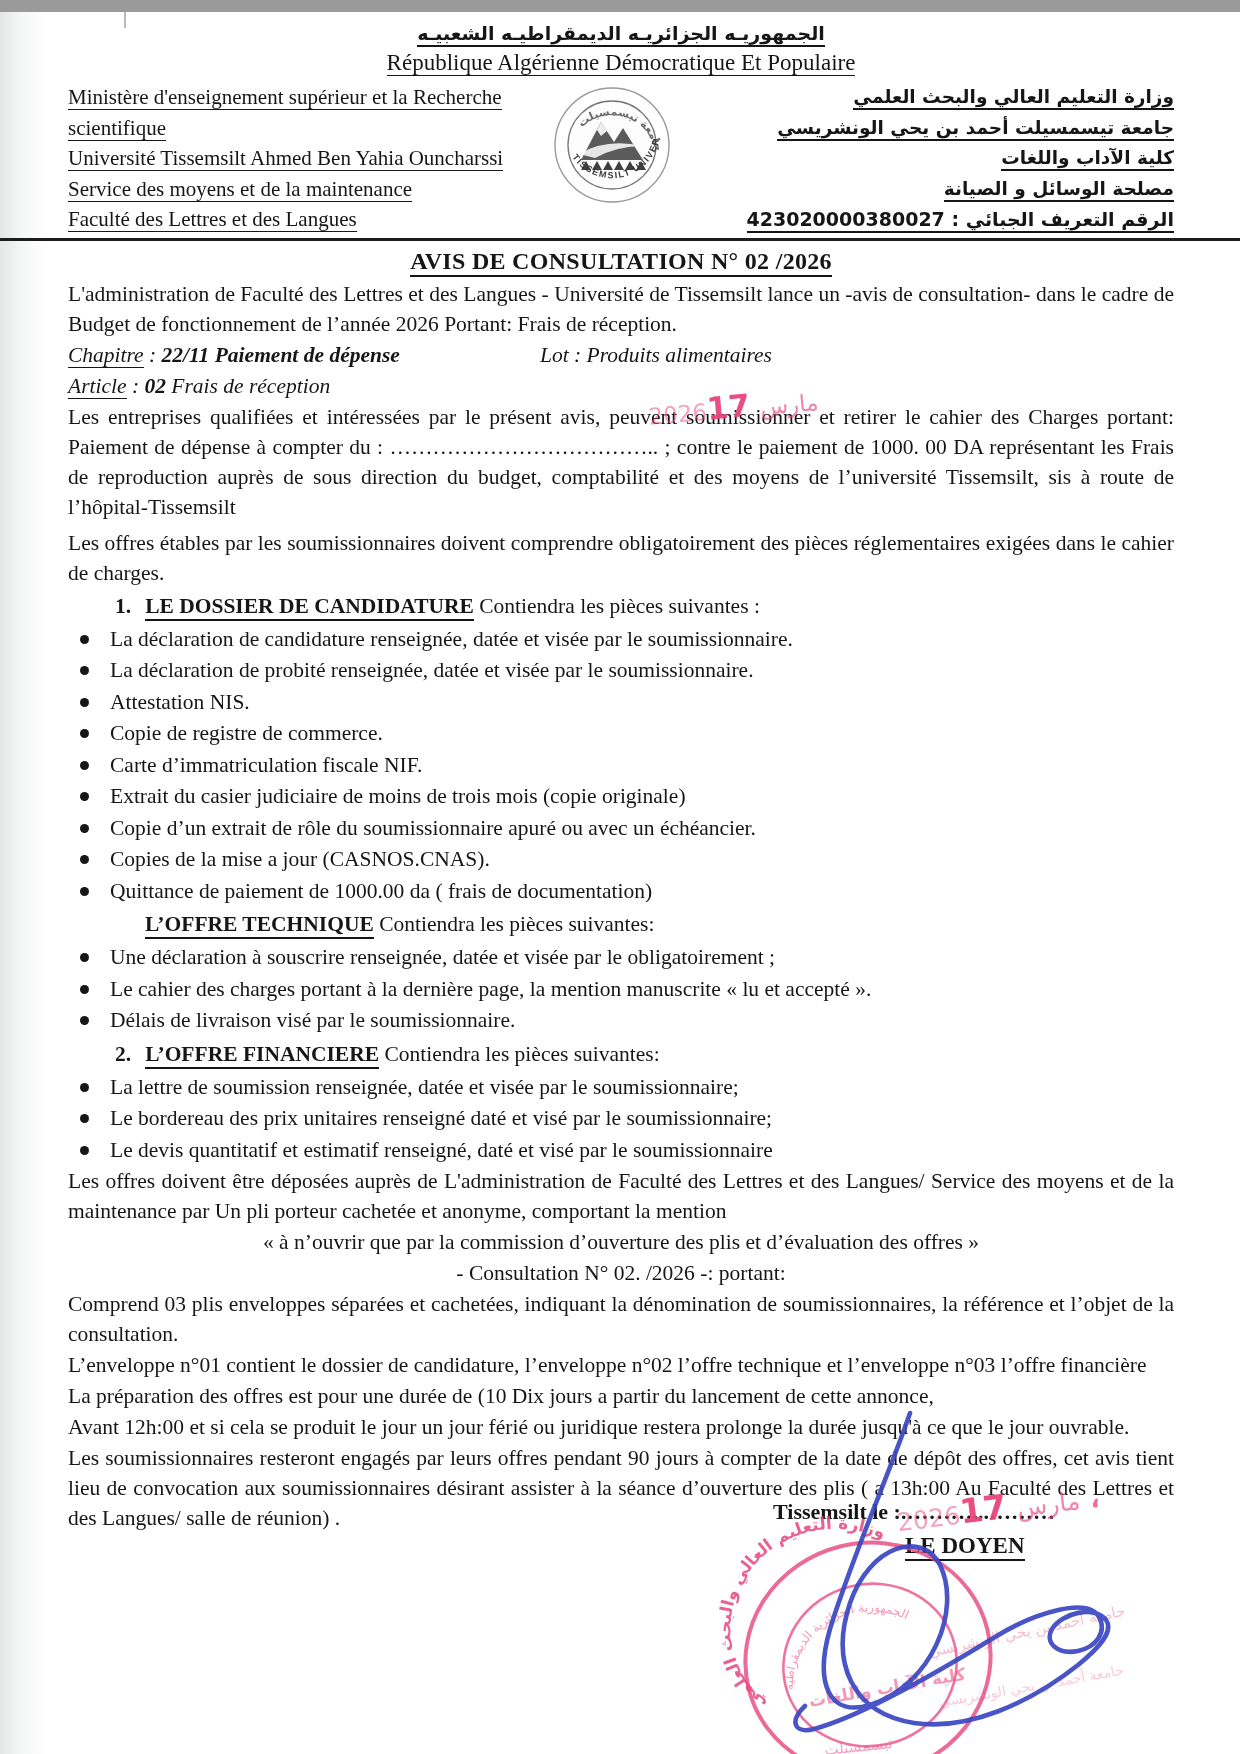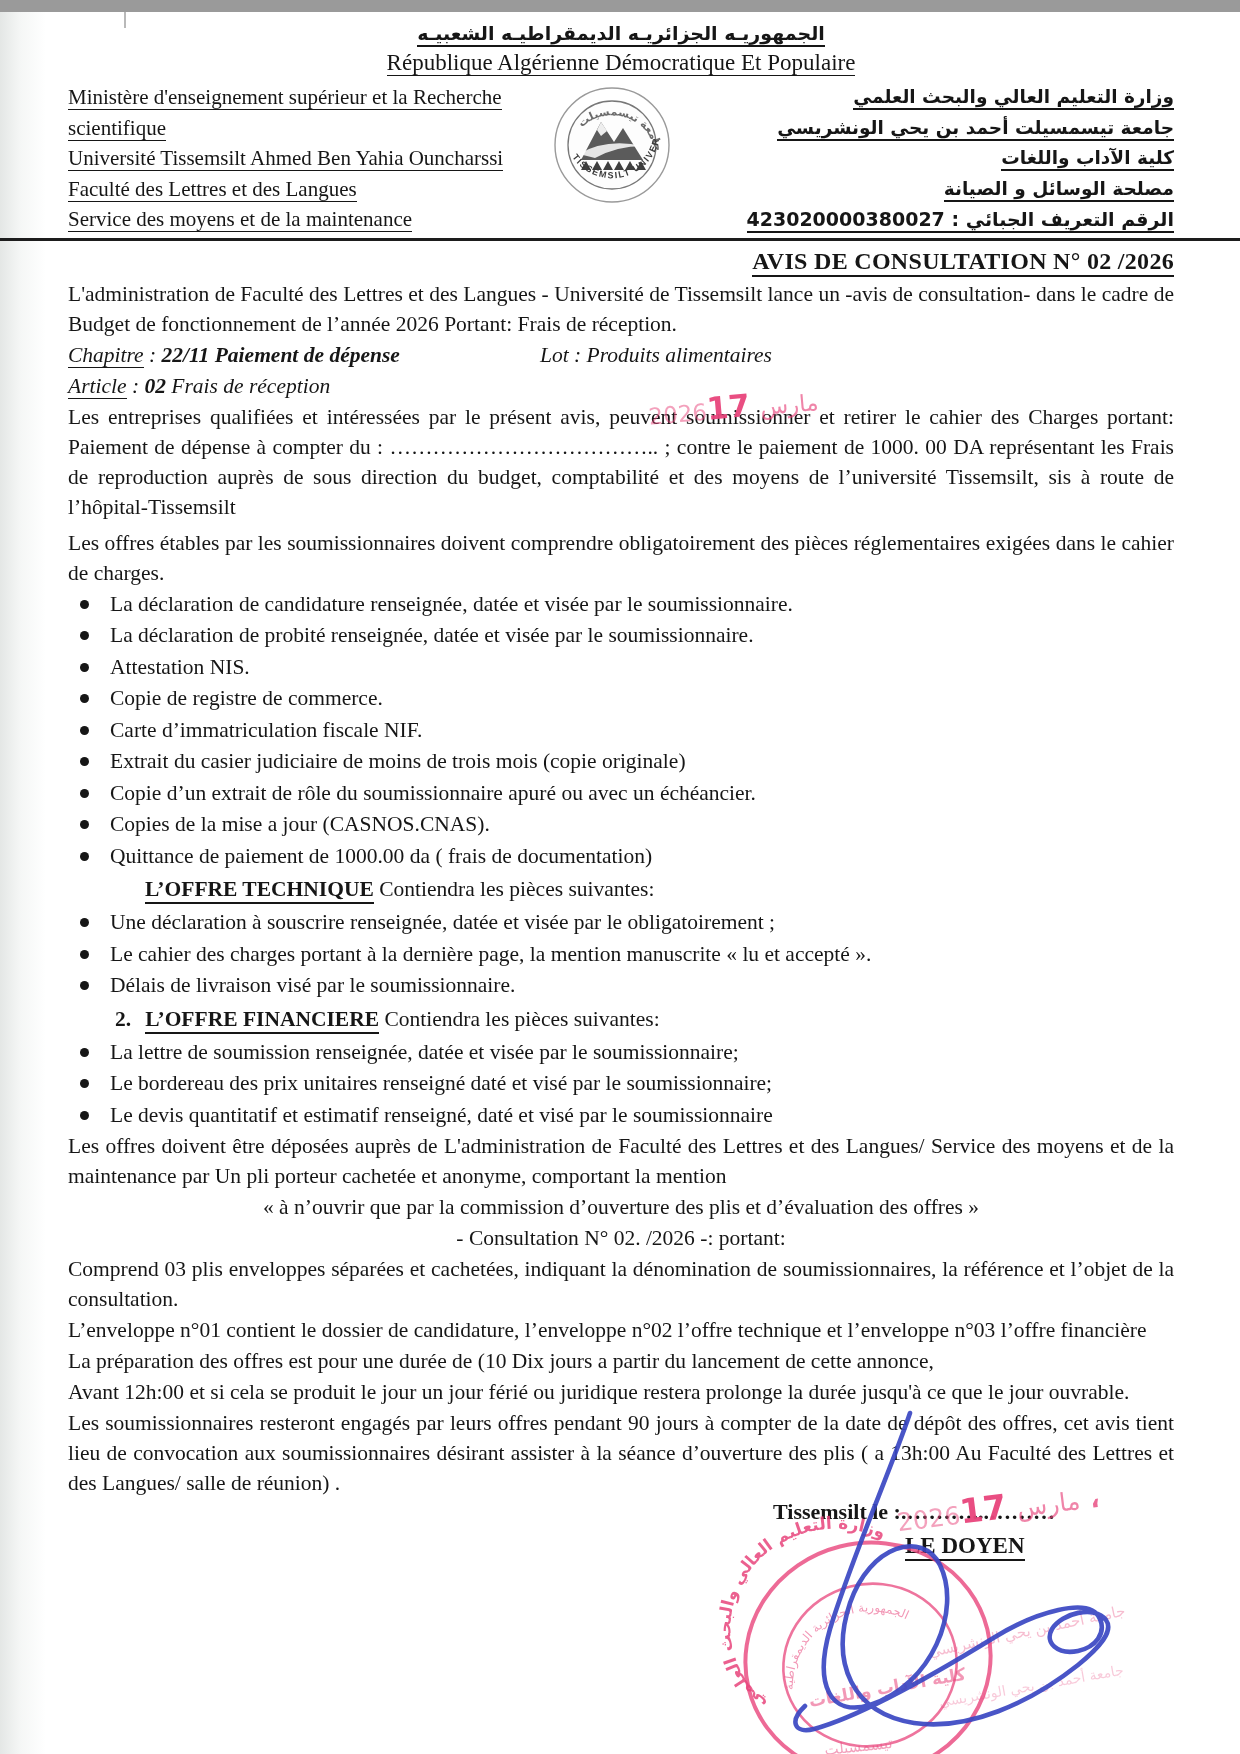--- a/index.html
+++ b/index.html
@@ -22,21 +22,21 @@
   .hdr-left{width:468px;font-size:21px;line-height:30.5px;}
   .hdr-left .u{border-bottom:1.6px solid #161616;}
   .hdr-logo{width:152px;display:flex;justify-content:center;align-items:flex-start;padding-top:2px;}
   .hdr-right{flex:1;direction:rtl;text-align:right;font-family:"DejaVu Sans",sans-serif;
     font-weight:bold;font-size:18.5px;line-height:30.5px;}
   .hdr-right .u{border-bottom:2px solid #161616;padding-bottom:1px;}
   .fiscal{font-size:19px;}
   .page-rule{border-top:3px solid #1d1d1d;margin:3px -66px 0 -68px;}
 
   
-  h1.avis{margin:7px 0 4px;text-align:right;font-size:24px;letter-spacing:.3px;}
+  h1.avis{margin:7px 0 4px;text-align:center;font-size:24px;letter-spacing:.3px;}
   h1.avis span{border-bottom:2.5px solid #161616;padding-bottom:1px;}
 
   
   .body{font-size:21.5px;line-height:30px;text-align:justify;}
   .body p{margin:0 0 1px;}
   .row{position:relative;margin:0 0 1px;font-style:italic;}
   .lot{position:absolute;left:472px;top:0;}
   .u{border-bottom:1.6px solid #161616;}
   b,.b{font-weight:bold;}
   .gap{margin-top:6px !important;}
@@ -74,22 +74,22 @@
   <div class="content">
 
     <div class="hdr-ar-title"><span>الجمهوريـه الجزائريـه الديمقراطيـه الشعبيـه</span></div>
     <div class="hdr-fr-title"><span>République Algérienne Démocratique Et Populaire</span></div>
 
     <div class="hdr-cols">
       <div class="hdr-left">
         <div><span class="u">Ministère d'enseignement supérieur et la Recherche</span></div>
         <div><span class="u">scientifique</span></div>
         <div><span class="u">Université Tissemsilt Ahmed Ben Yahia Ouncharssi</span></div>
+        <div><span class="u">Service des moyens et de la maintenance</span></div>
         <div><span class="u">Faculté des Lettres et des Langues</span></div>
-        <div><span class="u">Service des moyens et de la maintenance</span></div>
       </div>
       <div class="hdr-logo">
         <svg width="122" height="122" viewBox="0 0 122 122">
           <defs>
             <path id="arcTop" d="M 18,66 A 44,44 0 0 1 104,66"></path>
             <path id="arcBot" d="M 14,56 A 48,48 0 0 0 108,56"></path>
           </defs>
           <circle cx="61" cy="61" r="57" fill="#ffffff" stroke="#9a9a9a" stroke-width="1.4"></circle>
           <circle cx="61" cy="61" r="44" fill="#fdfdfd" stroke="#777777" stroke-width="1.3"></circle>
           <text font-family="DejaVu Sans, sans-serif" font-size="11" fill="#6b6b6b" font-weight="bold">
@@ -126,20 +126,23 @@
       </div>
 
       <div class="row">
         <span class="u">Article</span><span> :</span><b> 02</b><span> Frais de réception</span>
       </div>
 
       <p><span>Les entreprises qualifiées et intéressées par le présent avis, peuvent soumissionner et retirer le cahier des Charges portant: Paiement de dépense à compter du : </span><span>………………………………..</span><span> ; contre le paiement de 1000. 00 DA représentant les Frais de reproduction auprès de sous direction du budget, comptabilité et des moyens de l’université Tissemsilt, sis à route de l’hôpital-Tissemsilt</span></p>
 
       <p class="gap">Les offres étables par les soumissionnaires doivent comprendre obligatoirement des pièces réglementaires exigées dans le cahier de charges.</p>
 
+      <div class="sec">
+        <span class="n">1.</span><span class="t">LE DOSSIER DE CANDIDATURE</span><span> Contiendra les pièces suivantes :</span>
+      </div>
       <ul class="docs">
         <li>La déclaration de candidature renseignée, datée et visée par le soumissionnaire.</li>
         <li>La déclaration de probité renseignée, datée et visée par le soumissionnaire.</li>
         <li>Attestation NIS.</li>
         <li>Copie de registre de commerce.</li>
         <li>Carte d’immatriculation fiscale NIF.</li>
         <li>Extrait du casier judiciaire de moins de trois mois (copie originale)</li>
         <li>Copie d’un extrait de rôle du soumissionnaire apuré ou avec un échéancier.</li>
         <li>Copies de la mise a jour (CASNOS.CNAS).</li>
         <li>Quittance de paiement de 1000.00 da ( frais de documentation)</li>

